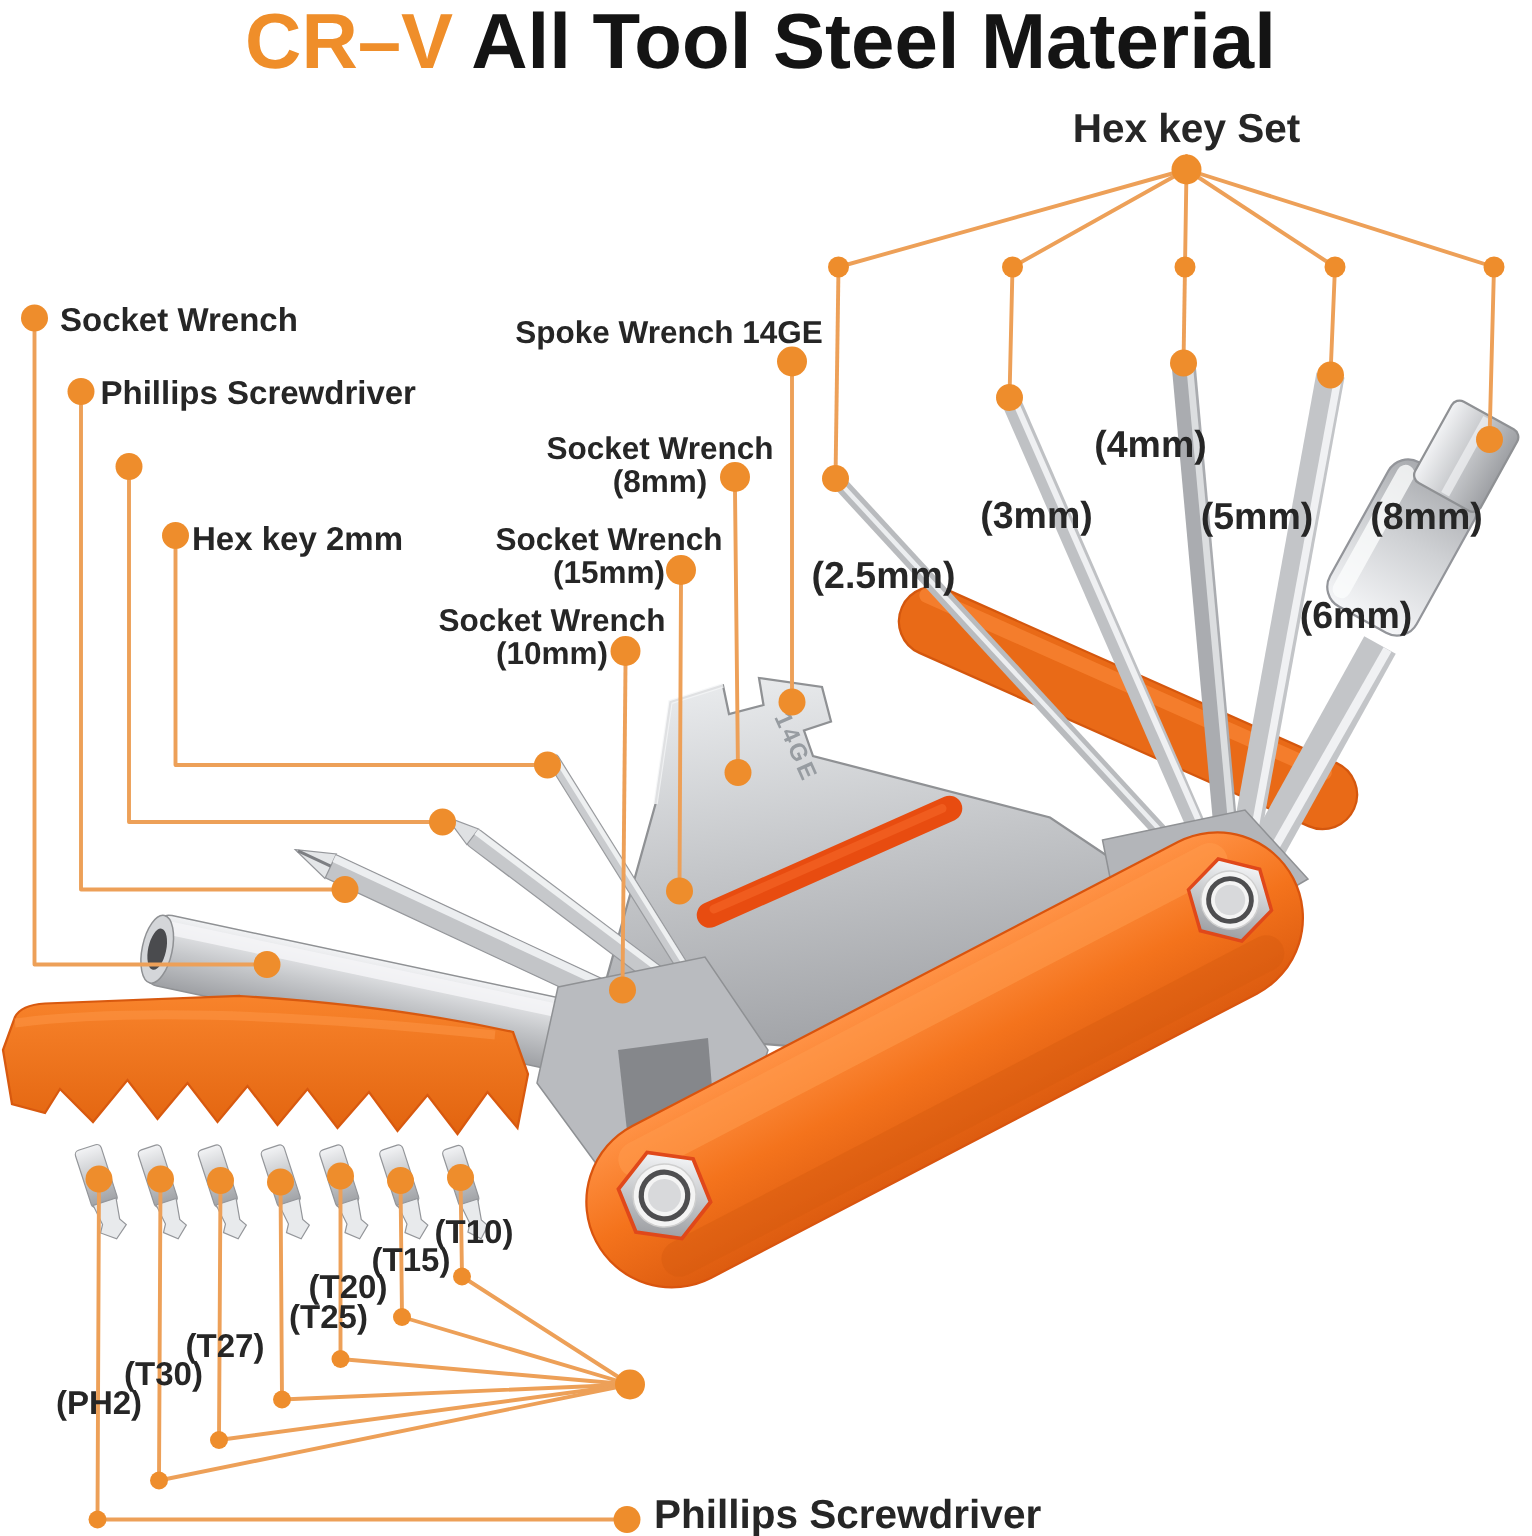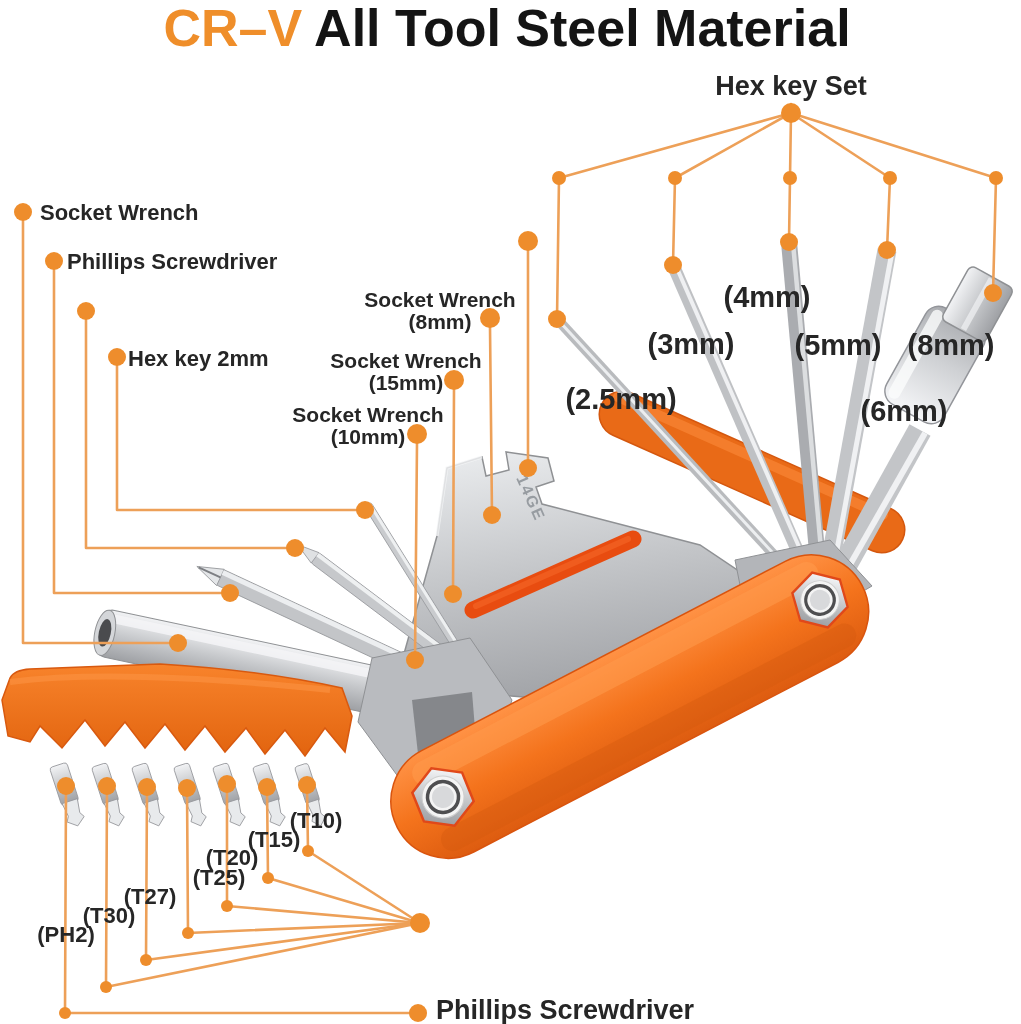--- a/index.html
+++ b/index.html
@@ -13,21 +13,21 @@
     font-size:52px;font-weight:700;color:#141414;letter-spacing:0px;line-height:56px;
     white-space:nowrap;
   }
   .title .brand{color:#ef8e2a;margin-right:12px;}
   .lbl{
     position:absolute;font-weight:700;color:#262626;white-space:nowrap;
     transform:translate(-50%,-50%);line-height:1.05;
   }
   .lbl-left{transform:translate(0,-50%);}
   .s31{font-size:27px;}
-  .s25{font-size:29px;}
+  .s25{font-size:25px;}
   .s22{font-size:22px;}
   .s21{font-size:21px;text-align:center;}
 </style>
 </head>
 <body>
 
 <div class="stage">
 
   <svg class="art" width="1021" height="1024" viewBox="0 0 1021 1024">
     <defs>
@@ -265,35 +265,36 @@
   </svg>
 
   <h1 class="title"><span class="brand">CR–V</span><span>All Tool Steel Material</span></h1>
 
   <div class="lbl s31" style="left:791px;top:86px;">Hex key Set</div>
 
   <div class="lbl lbl-left s22" style="left:40px;top:213px;">Socket Wrench</div>
   <div class="lbl lbl-left s22" style="left:67px;top:262px;">Phillips Screwdriver</div>
   <div class="lbl lbl-left s22" style="left:128px;top:359px;">Hex key 2mm</div>
 
+  <div class="lbl s21" style="left:446px;top:223px;">Spoke Wrench 14GE</div>
 
   <div class="lbl s21" style="left:440px;top:311px;">
     <div>Socket Wrench</div>
     <div>(8mm)</div>
   </div>
   <div class="lbl s21" style="left:406px;top:372px;">
     <div>Socket Wrench</div>
     <div>(15mm)</div>
   </div>
   <div class="lbl s21" style="left:368px;top:426px;">
     <div>Socket Wrench</div>
     <div>(10mm)</div>
   </div>
 
-  <div class="lbl s25" style="left:621px;top:384px;margin-top:15px;">(2.5mm)</div>
+  <div class="lbl s25" style="left:589px;top:384px;">(2.5mm)</div>
   <div class="lbl s25" style="left:691px;top:344px;">(3mm)</div>
   <div class="lbl s25" style="left:767px;top:297px;">(4mm)</div>
   <div class="lbl s25" style="left:838px;top:345px;">(5mm)</div>
   <div class="lbl s25" style="left:951px;top:345px;">(8mm)</div>
   <div class="lbl s25" style="left:904px;top:411px;">(6mm)</div>
 
   <div class="lbl s22" style="left:316px;top:821px;text-align:center;">(T10)</div>
   <div class="lbl s22" style="left:274px;top:840px;">(T15)</div>
   <div class="lbl s22" style="left:232px;top:858px;">(T20)</div>
   <div class="lbl s22" style="left:190px;top:878px;margin-left:29px;">(T25)</div>

